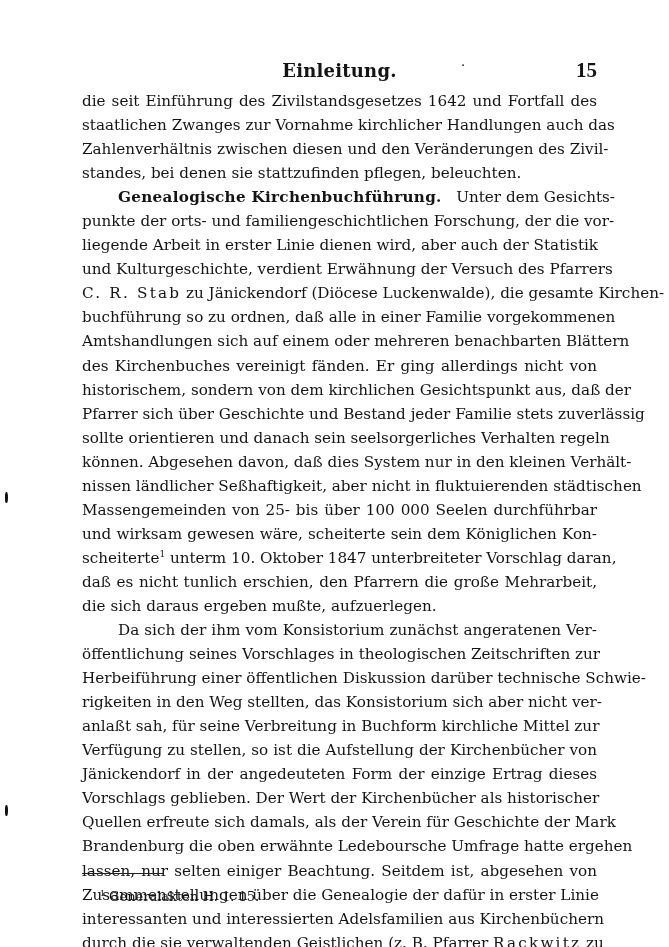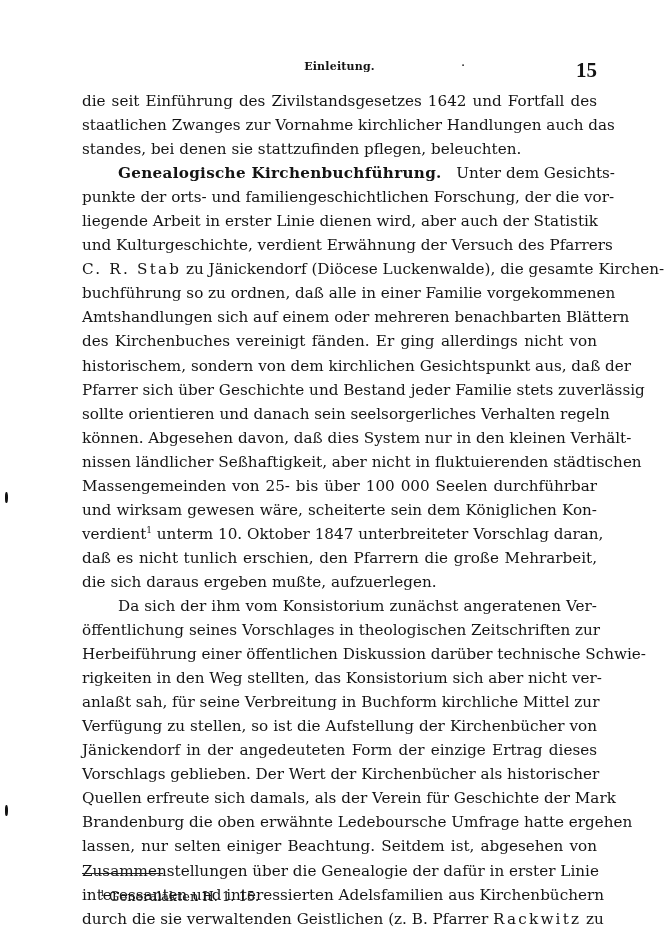--- a/index.html
+++ b/index.html
@@ -10,21 +10,21 @@
       overflow: hidden;
       font-family: "DejaVu Serif", "Liberation Serif", serif;
       color: #141414;
     }
     .page { position: absolute; left: 0; top: 0; width: 669px; height: 947px; }
     .running-head {
       position: absolute; top: 58px; left: 82px; width: 515px; height: 24px;
     }
     .running-head .title {
       position: absolute; left: 0; width: 515px; text-align: center;
-      top: 2px; font-size: 11px; font-weight: bold; letter-spacing: 0.2px;
+      top: 2px; font-size: 18px; font-weight: bold; letter-spacing: 0.2px;
     }
     .running-head .dot {
       position: absolute; left: 379px; top: 0px; font-size: 13px;
     }
     .running-head .page-number {
       position: absolute; right: 0; top: 0; font-size: 21px; font-weight: bold;
       font-family: "Liberation Serif", serif;
     }
     .body-text {
       position: absolute; top: 89px; left: 82px; width: 515px;
@@ -63,38 +63,39 @@
 
   <div class="running-head">
     <span class="title">Einleitung.</span>
     <span class="dot">·</span>
     <span class="page-number">15</span>
   </div>
 
   <div class="body-text">
     <div class="line">die seit Einführung des Zivilstandsgesetzes 1642 und Fortfall des</div>
     <div class="line">staatlichen Zwanges zur Vornahme kirchlicher Handlungen auch das</div>
+    <div class="line">Zahlenverhältnis zwischen diesen und den Veränderungen des Zivil-</div>
     <div class="line last">standes, bei denen sie stattzufinden pflegen, beleuchten.</div>
 
     <div class="line indent"><span class="b">Genealogische Kirchenbuchführung.</span>&nbsp;&nbsp; <span>Unter dem Gesichts-</span></div>
     <div class="line">punkte der orts- und familiengeschichtlichen Forschung, der die vor-</div>
     <div class="line">liegende Arbeit in erster Linie dienen wird, aber auch der Statistik</div>
     <div class="line">und Kulturgeschichte, verdient Erwähnung der Versuch des Pfarrers</div>
     <div class="line"><span class="sp">C. R. Stab</span><span> zu Jänickendorf (Diöcese Luckenwalde), die gesamte Kirchen-</span></div>
     <div class="line">buchführung so zu ordnen, daß alle in einer Familie vorgekommenen</div>
     <div class="line">Amtshandlungen sich auf einem oder mehreren benachbarten Blättern</div>
     <div class="line">des Kirchenbuches vereinigt fänden. Er ging allerdings nicht von</div>
     <div class="line">historischem, sondern von dem kirchlichen Gesichtspunkt aus, daß der</div>
     <div class="line">Pfarrer sich über Geschichte und Bestand jeder Familie stets zuverlässig</div>
     <div class="line">sollte orientieren und danach sein seelsorgerliches Verhalten regeln</div>
     <div class="line">können. Abgesehen davon, daß dies System nur in den kleinen Verhält-</div>
     <div class="line">nissen ländlicher Seßhaftigkeit, aber nicht in fluktuierenden städtischen</div>
     <div class="line">Massengemeinden von 25- bis über 100 000 Seelen durchführbar</div>
     <div class="line">und wirksam gewesen wäre, scheiterte sein dem Königlichen Kon-</div>
-    <div class="line"><span>verdient</span><sup class="fn">1</sup><span> unterm 10. Oktober 1847 unterbreiteter Vorschlag daran,</span></div>
+    <div class="line"><span>scheiterte</span><sup class="fn">1</sup><span> unterm 10. Oktober 1847 unterbreiteter Vorschlag daran,</span></div>
     <div class="line">daß es nicht tunlich erschien, den Pfarrern die große Mehrarbeit,</div>
     <div class="line last">die sich daraus ergeben mußte, aufzuerlegen.</div>
 
     <div class="line indent">Da sich der ihm vom Konsistorium zunächst angeratenen Ver-</div>
     <div class="line">öffentlichung seines Vorschlages in theologischen Zeitschriften zur</div>
     <div class="line">Herbeiführung einer öffentlichen Diskussion darüber technische Schwie-</div>
     <div class="line">rigkeiten in den Weg stellten, das Konsistorium sich aber nicht ver-</div>
     <div class="line">anlaßt sah, für seine Verbreitung in Buchform kirchliche Mittel zur</div>
     <div class="line">Verfügung zu stellen, so ist die Aufstellung der Kirchenbücher von</div>
     <div class="line">Jänickendorf in der angedeuteten Form der einzige Ertrag dieses</div>

